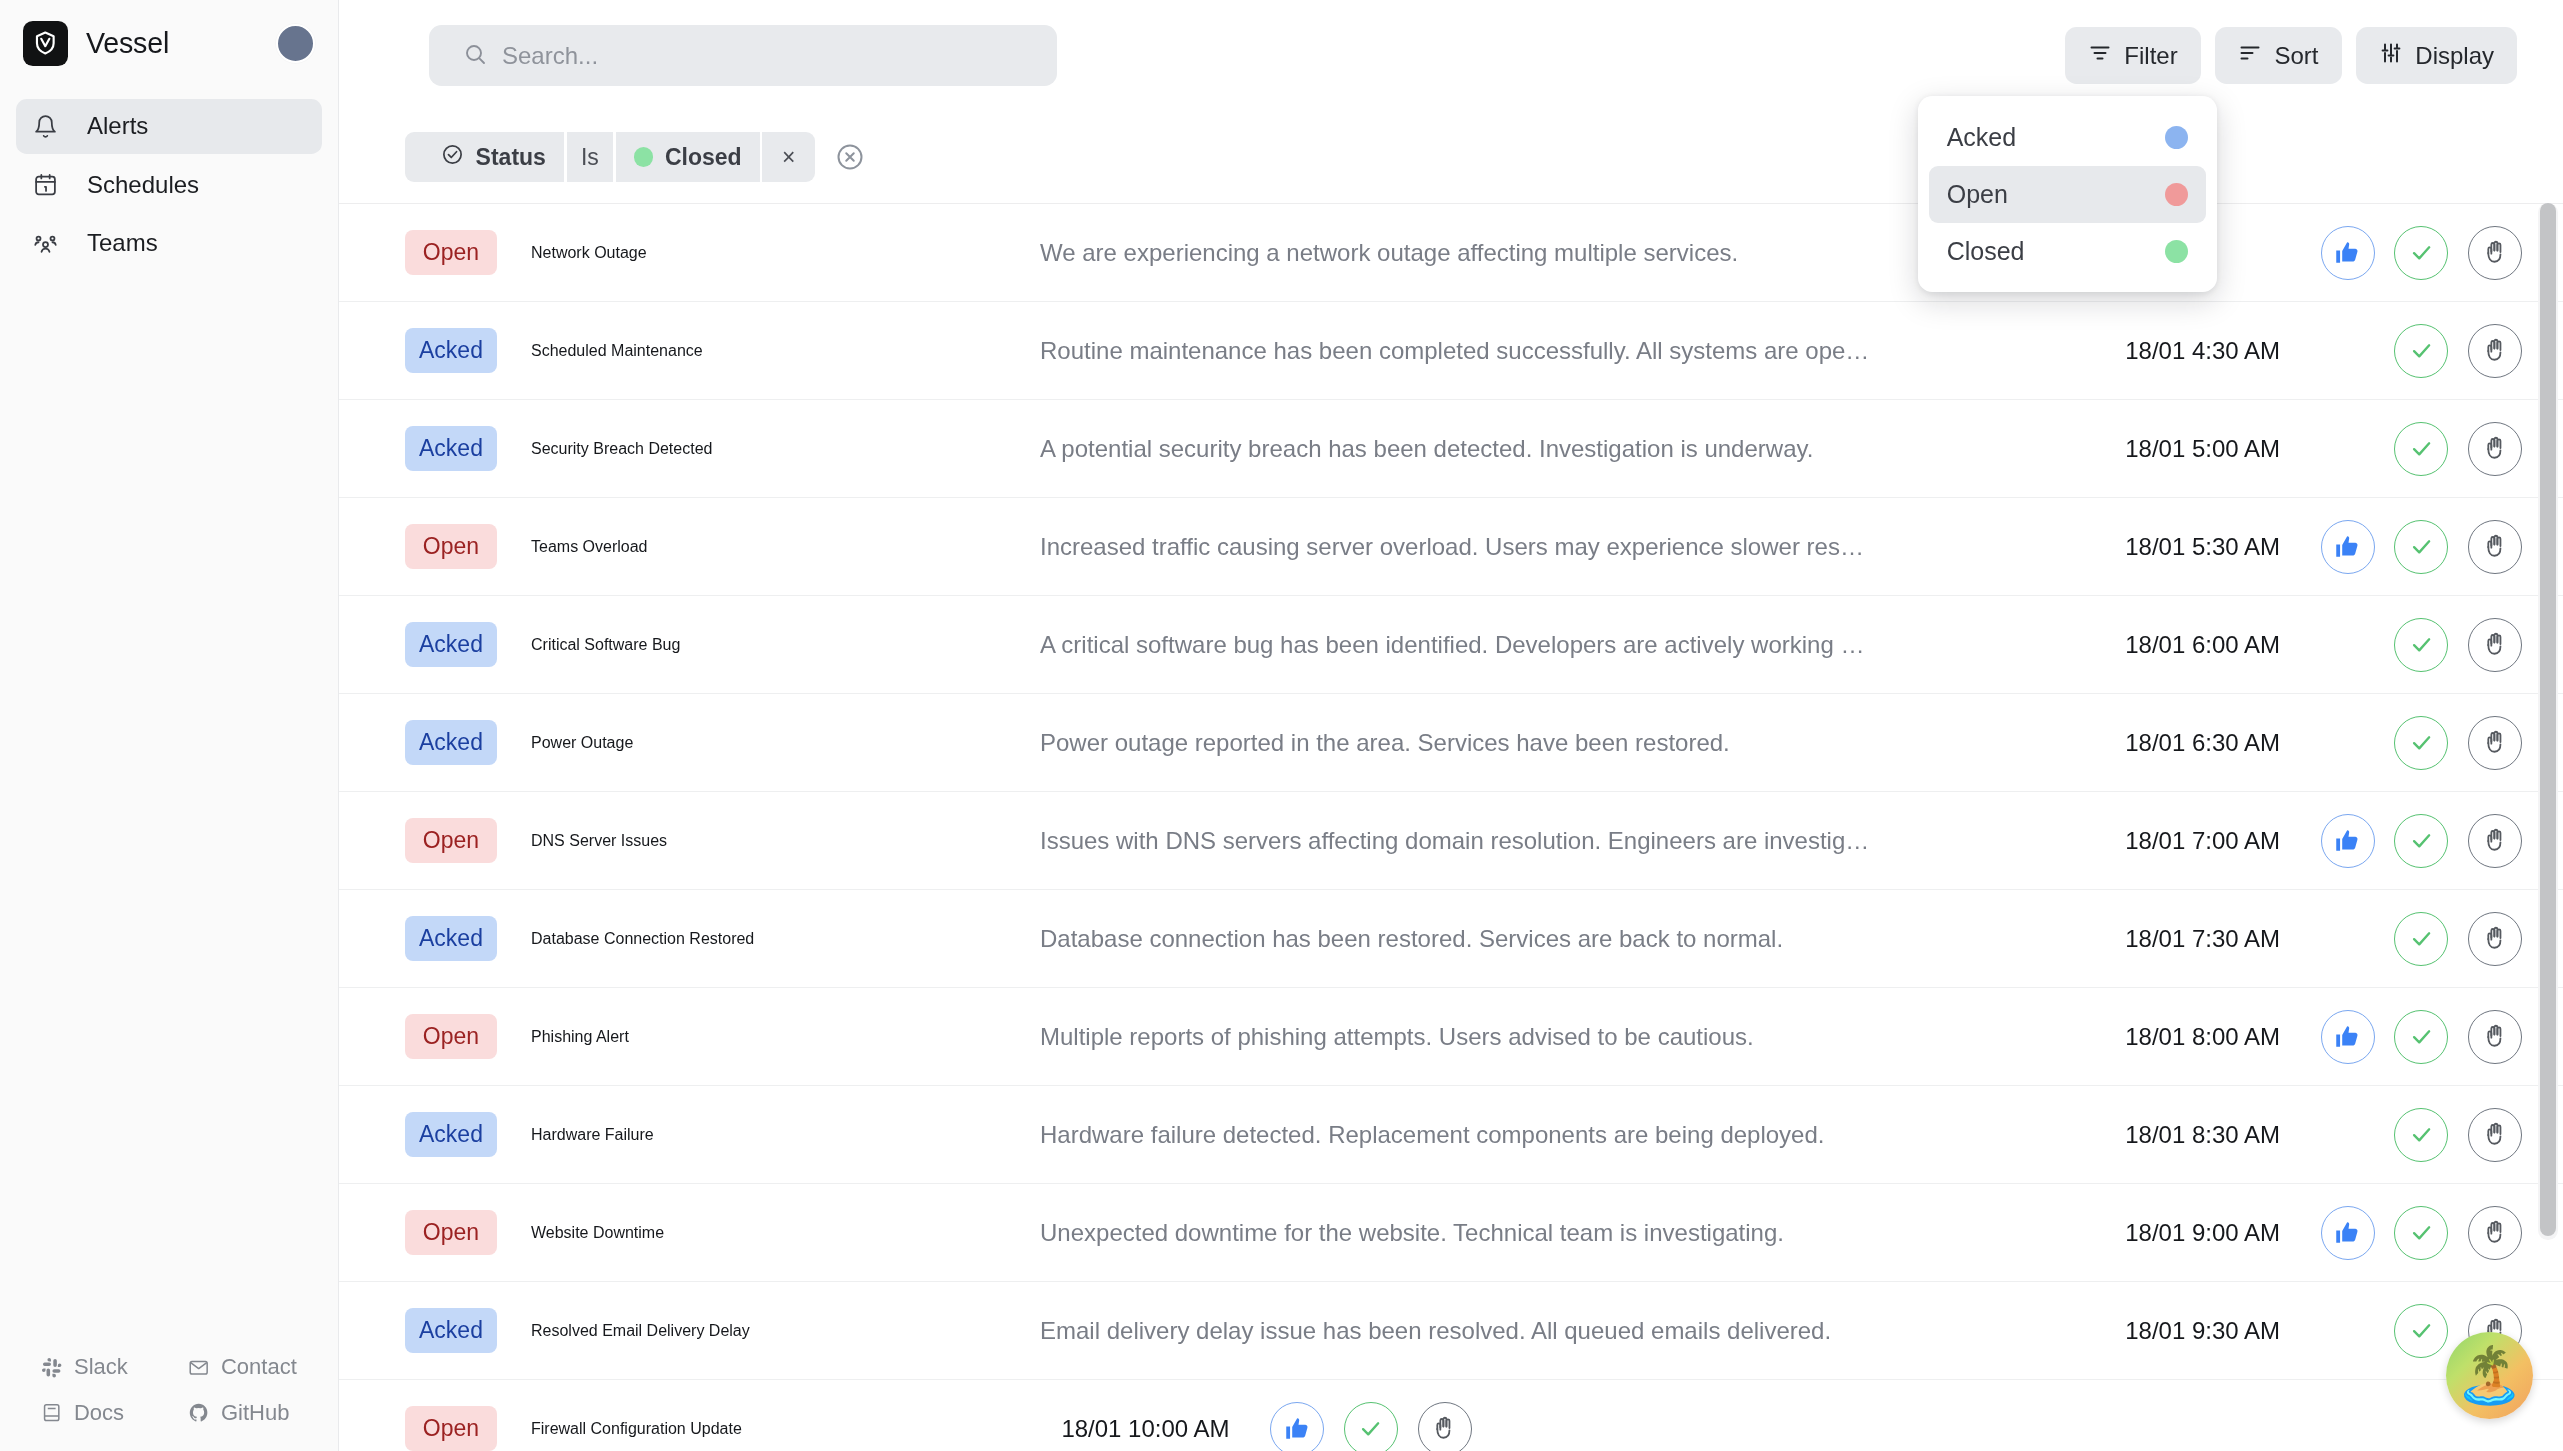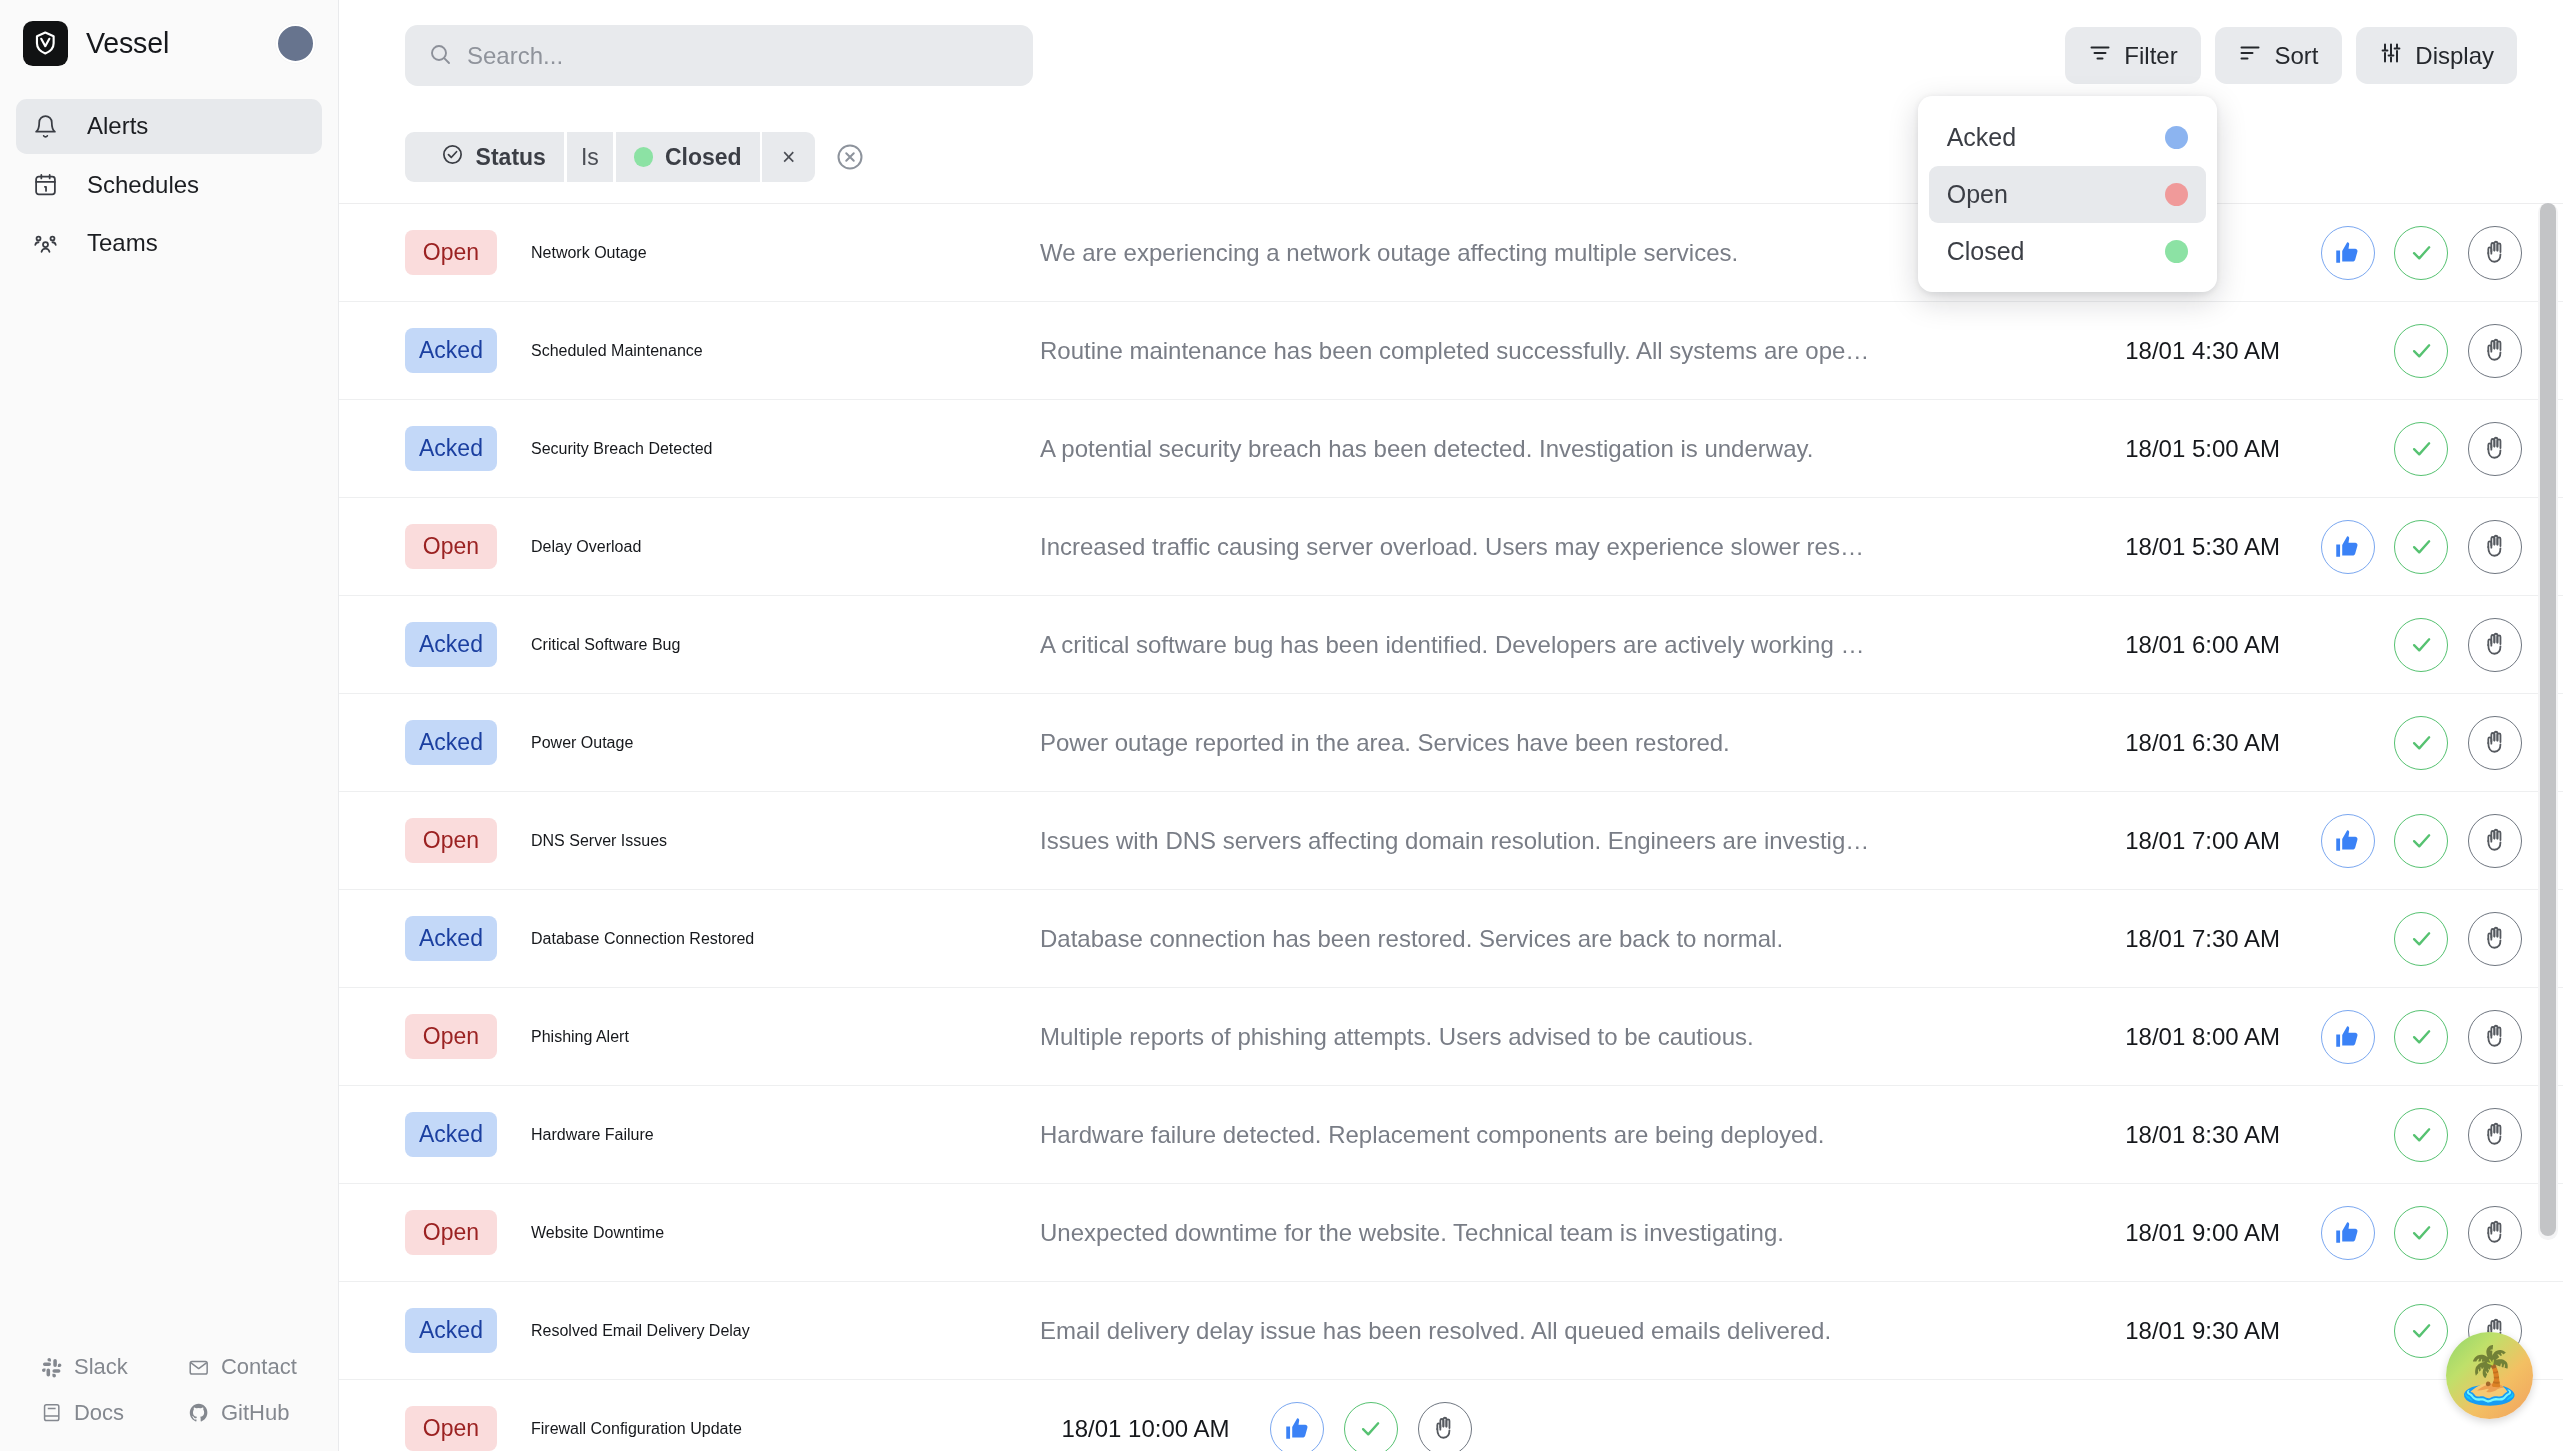--- a/index.html
+++ b/index.html
@@ -106,22 +106,23 @@
     flex: 0 0 111px;
   }
   .search-box {
     width: 628px;
     height: 61px;
     background: #e8eaed;
     border-radius: 12.5px;
     display: flex;
     align-items: center;
     gap: 15px;
-    padding: 0 23px;
+    padding: 0 34px;
     cursor: text;
+    margin-left: 24px;
   }
   .search-box svg { width: 24px; height: 24px; color: #8c9099; flex: 0 0 24px; }
   .search-input {
     border: none; outline: none; background: transparent;
     font-family: "Liberation Sans", sans-serif;
     font-size: 24px; color: #8c9099; width: 100%;
   }
   .search-input::placeholder { color: #8f939b; }
 
   .topbar-right { margin-left: auto; display: flex; gap: 14.3px; }
@@ -540,21 +541,21 @@
                   <path d="M11 10.2V3.8a1.35 1.35 0 0 1 2.7 0V10"></path>
                   <path d="M13.7 10.4V5.2a1.35 1.35 0 0 1 2.7 0v6.4"></path>
                   <path d="M5.6 12.6V8.8a1.35 1.35 0 0 1 2.7 0V13"></path>
                   <path d="M5.6 12.4c0 4.4 1.9 7.8 5.5 7.8 3.3 0 5.3-2.3 5.3-6.6"></path>
                 </svg>
               </div>
             </div>
           </div>
           <div class="row">
             <div class="badge open">Open</div>
-            <div class="row-title">Delay Overload</div>
+            <div class="row-title">Teams Overload</div>
             <div class="row-desc">Increased traffic causing server overload. Users may experience slower res…</div>
             <div class="row-time">18/01 5:30 AM</div>
             <div class="row-actions">
               <div class="act ack">
                 <svg viewBox="0 0 24 24" fill="currentColor">
                   <path d="M2 10.2h3.4V21H2zM7.3 10.6 11.6 3c.9-.3 2 .5 1.9 1.6l-.6 4.1h5.9c1.4 0 2.4 1.3 2 2.6l-2 7.1c-.3 1-1.2 1.6-2.2 1.6H7.3z"></path>
                 </svg>
               </div>
               <div class="act close">
                 <svg viewBox="0 0 24 24" fill="none" stroke="currentColor" stroke-width="2.1" stroke-linecap="round" stroke-linejoin="round">

